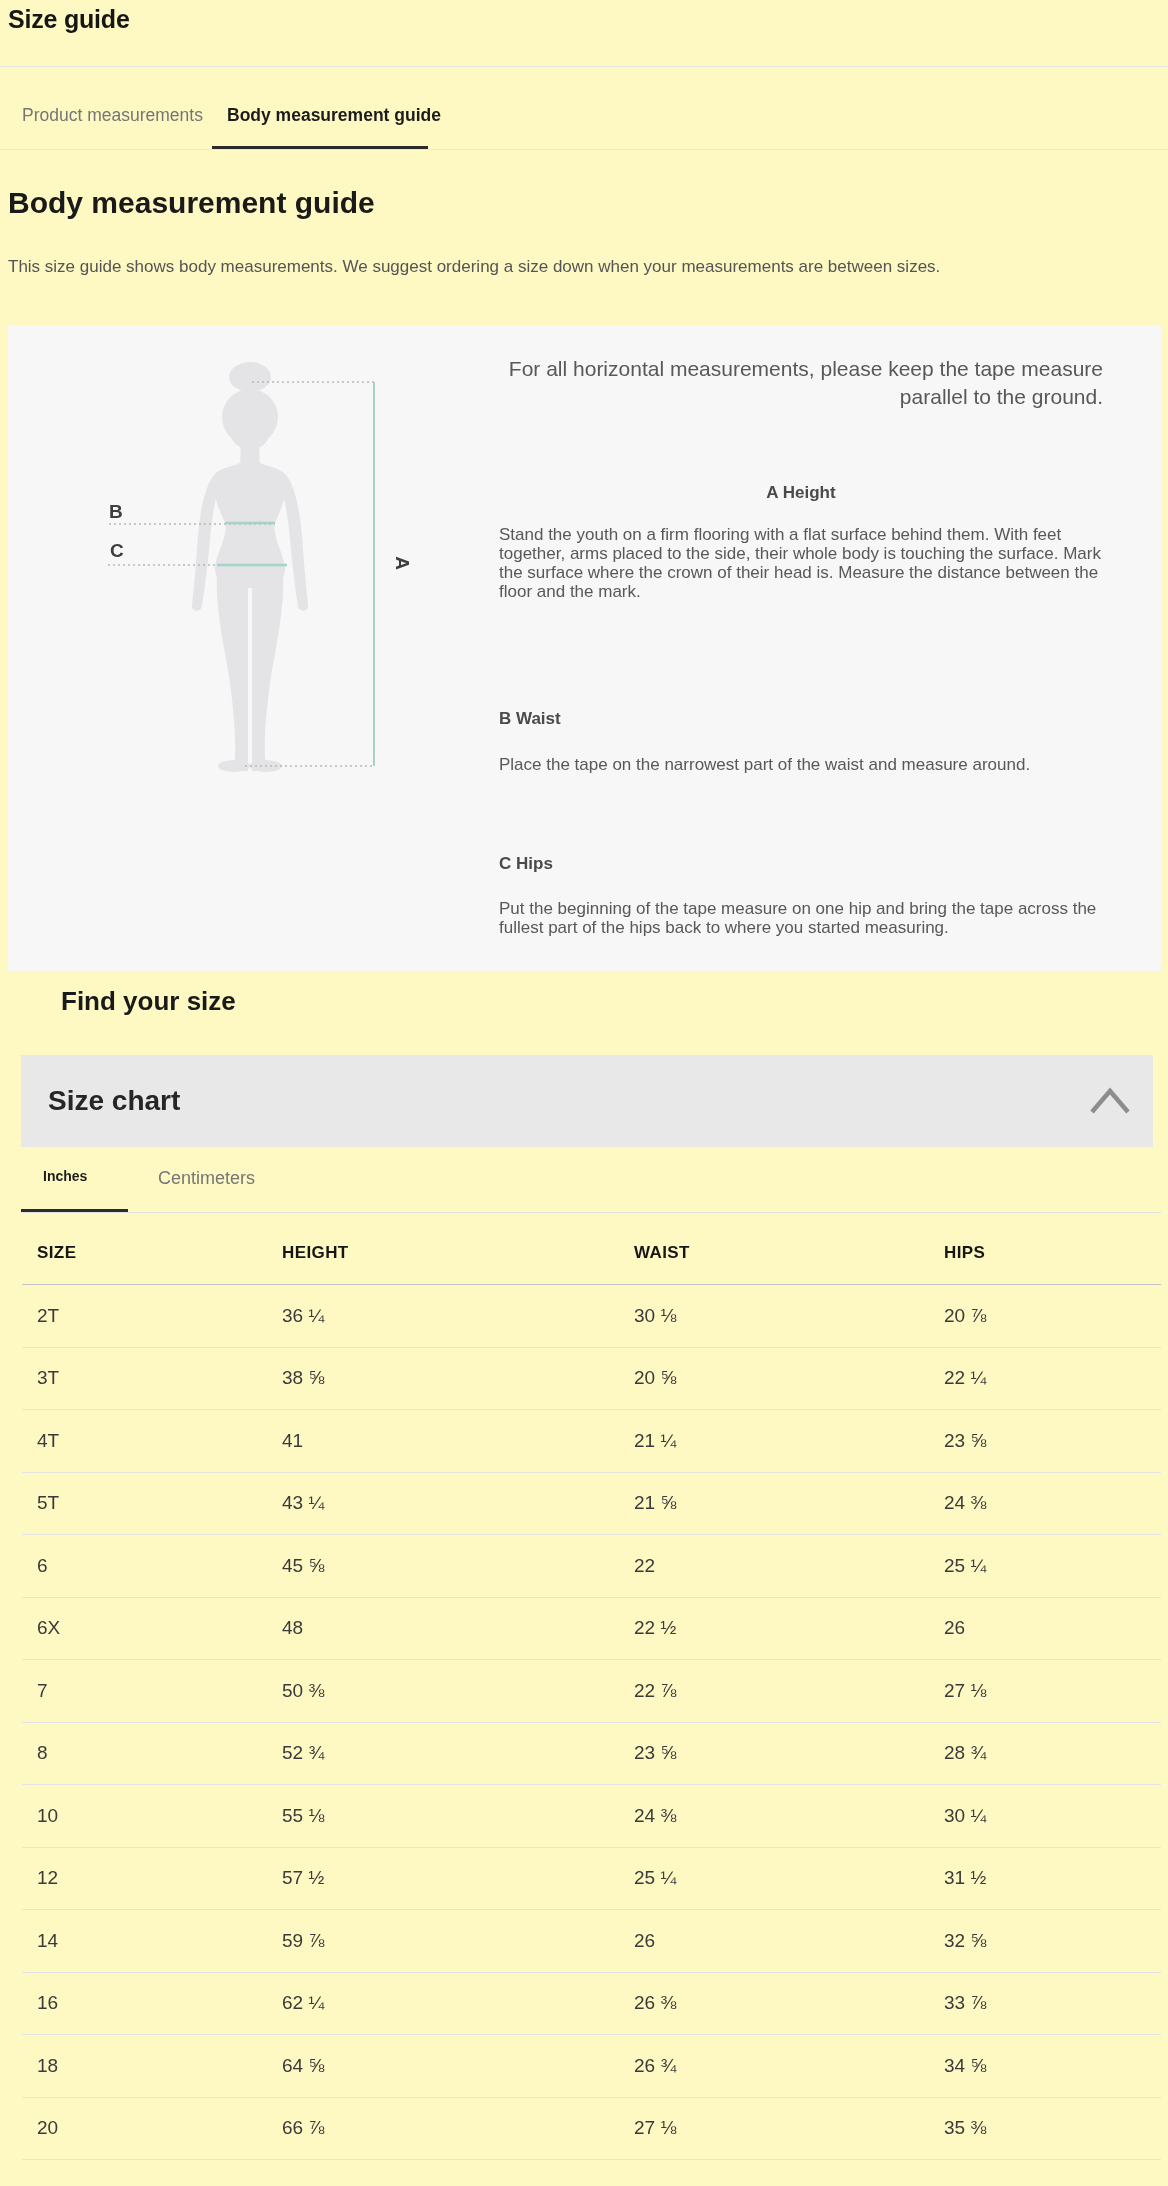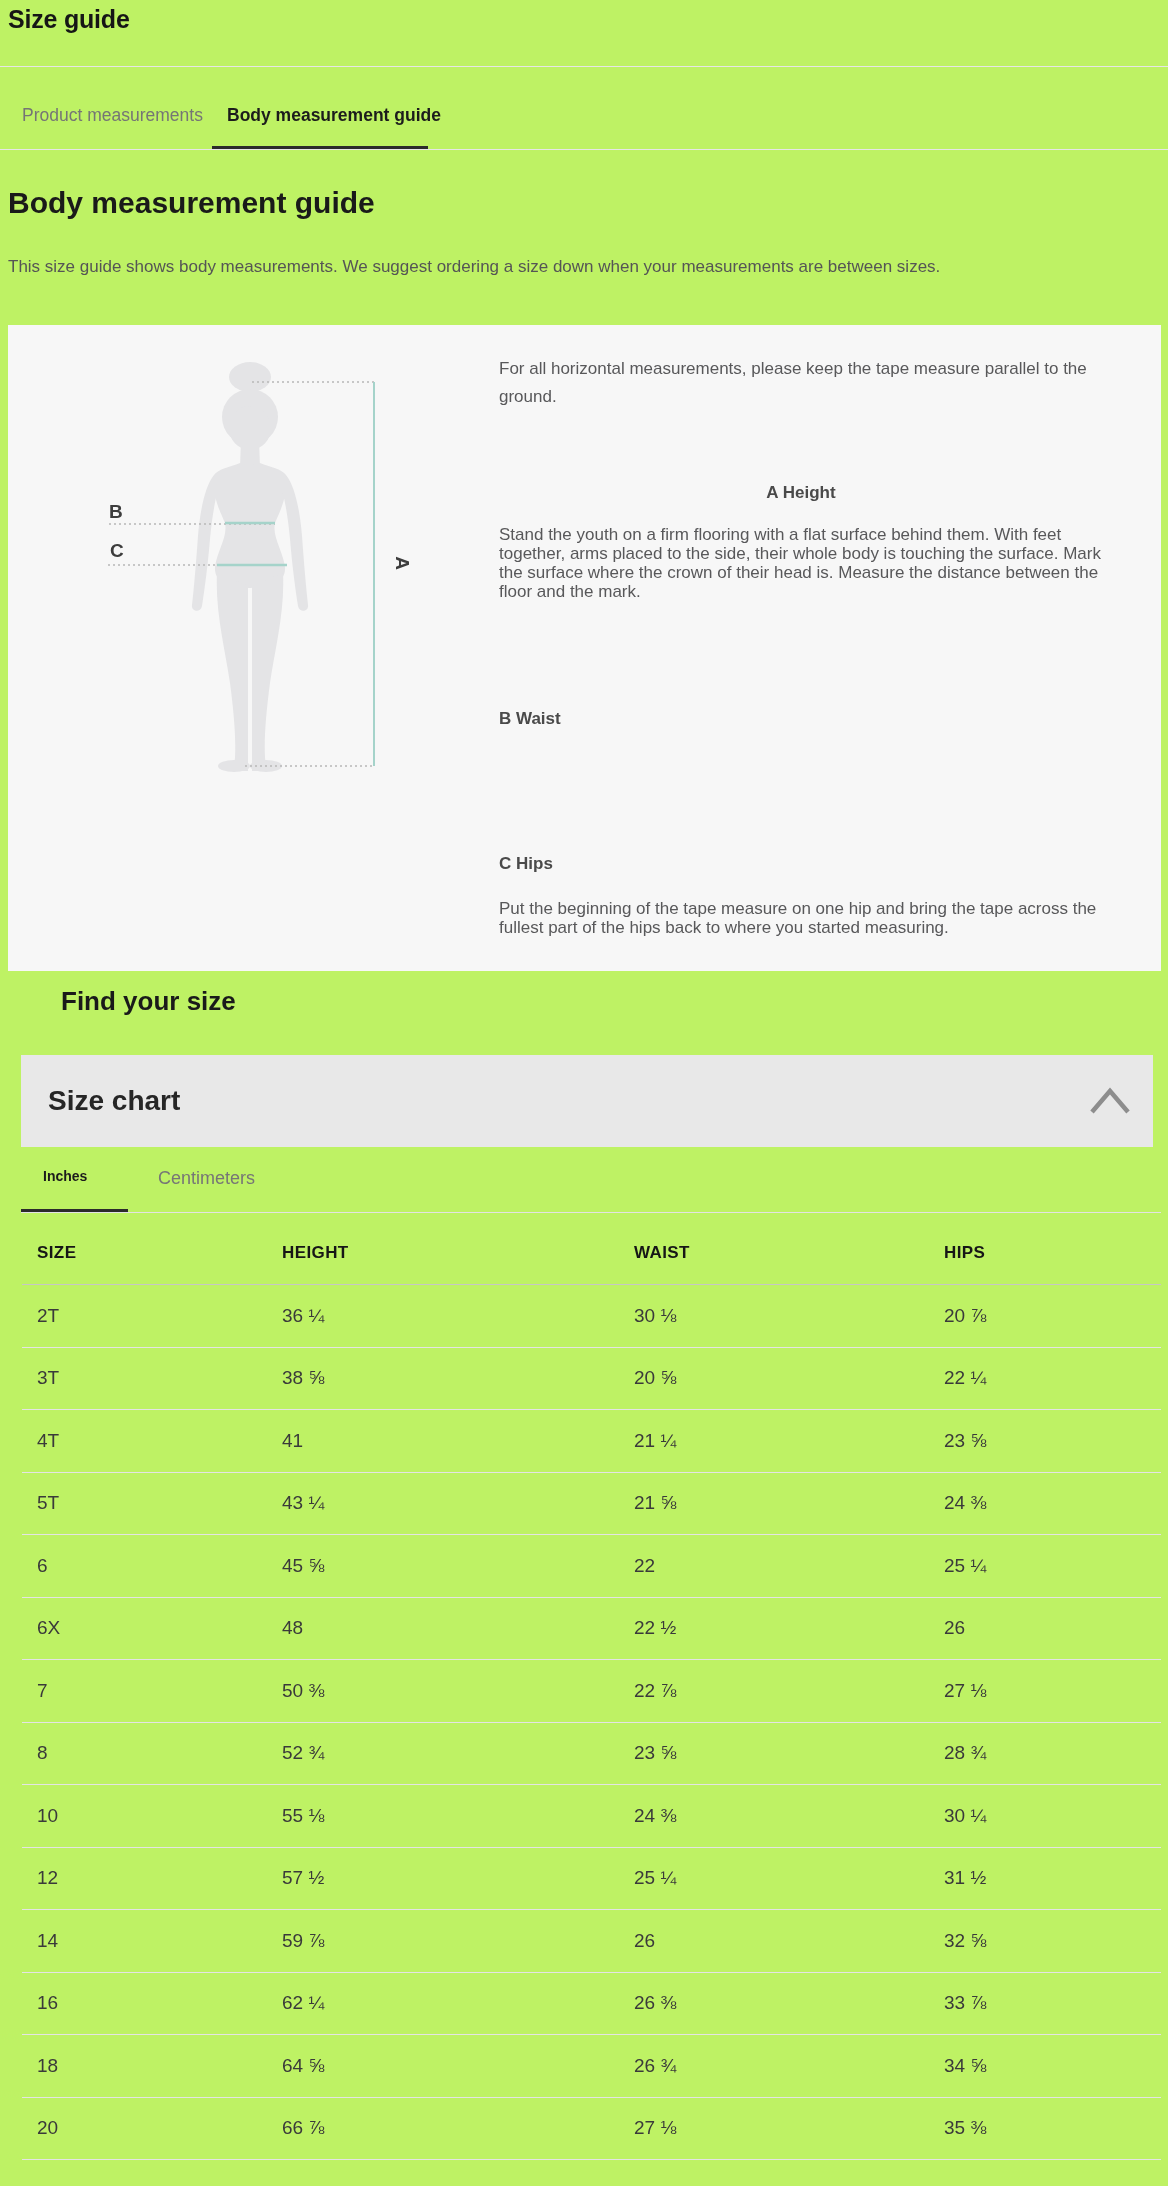--- a/index.html
+++ b/index.html
@@ -1,37 +1,37 @@
 <!DOCTYPE html>
 <html><head>
 <meta charset="utf-8">
 <style>
   * { margin:0; padding:0; box-sizing:border-box; }
   html,body { background:#fff; }
   body { font-family:"Liberation Sans","DejaVu Sans",sans-serif; color:#1c1c1c; }
-  #page { position:relative; width:1168px; height:2186px; background:#bef264; overflow:hidden; }
+  #page { position:relative; width:1168px; height:2186px; background:#fef9c3; overflow:hidden; }
 
   .abs { position:absolute; }
 
   
   #page-title { left:8px; top:5px; font-size:25px; font-weight:700; color:#161616; letter-spacing:-0.2px; }
   .hr { height:1px; background:#e6e6e6; left:0; width:1168px; }
   #hr-title { top:66px; }
   #tab-product { left:22px; top:105px; font-size:17.5px; color:#757575; cursor:pointer; }
   #tab-body { left:227px; top:105px; font-size:17.5px; font-weight:700; color:#1c1c1c; cursor:pointer; }
   #tab-underline { left:212px; top:146px; width:216px; height:4px; background:#2b2b2b; }
   #hr-tabs { top:149px; }
   #section-heading { left:8px; top:186px; font-size:30px; font-weight:700; color:#1a1a1a; }
   #section-intro { left:8px; top:257px; font-size:17px; color:#555; }
 
   
   #panel { left:8px; top:325px; width:1153px; height:646px; background:#f7f7f7; }
   #figure-svg { position:absolute; left:0; top:0; }
   .panel-text { position:absolute; left:491px; width:604px; }
-  .panel-note { font-size:17px; line-height:27.5px; color:#58585a; }
+  .panel-note { font-size:21px; line-height:27.5px; color:#58585a;text-align:right; }
   .panel-label { font-size:17px; font-weight:700; color:#4a4a4a; }
   .panel-body { font-size:17px; line-height:19px; color:#58585a; }
   #note      { top:30px; }
   #label-a   { top:158px;text-align:center; }
   #text-a    { top:200px; }
   #label-b   { top:384px; }
   #text-b    { top:430px; }
   #label-c   { top:529px; }
   #text-c    { top:574px; }
 
@@ -99,20 +99,21 @@
         <text x="101" y="193">B</text>
         <text x="102" y="232">C</text>
         <text transform="translate(388,238) rotate(90)" text-anchor="middle">A</text>
       </g>
     </svg>
 
     <div class="panel-text panel-note abs" id="note">For all horizontal measurements, please keep the tape measure parallel to the ground.</div>
     <div class="panel-text panel-label abs" id="label-a">A Height</div>
     <div class="panel-text panel-body abs" id="text-a">Stand the youth on a firm flooring with a flat surface behind them. With feet together, arms placed to the side, their whole body is touching the surface. Mark the surface where the crown of their head is. Measure the distance between the floor and the mark.</div>
     <div class="panel-text panel-label abs" id="label-b">B Waist</div>
+    <div class="panel-text panel-body abs" id="text-b">Place the tape on the narrowest part of the waist and measure around.</div>
     <div class="panel-text panel-label abs" id="label-c">C Hips</div>
     <div class="panel-text panel-body abs" id="text-c">Put the beginning of the tape measure on one hip and bring the tape across the fullest part of the hips back to where you started measuring.</div>
   </div>
 
   <div class="abs" id="find-heading">Find your size</div>
 
   <div class="abs" id="size-chart-bar">
     <div id="size-chart-title">Size chart</div>
     <svg id="chevron" width="42" height="28" viewBox="0 0 42 28">
       <polyline points="3,25 21,4 39,25" fill="none" stroke="#8d8d8d" stroke-width="4.5"></polyline>

